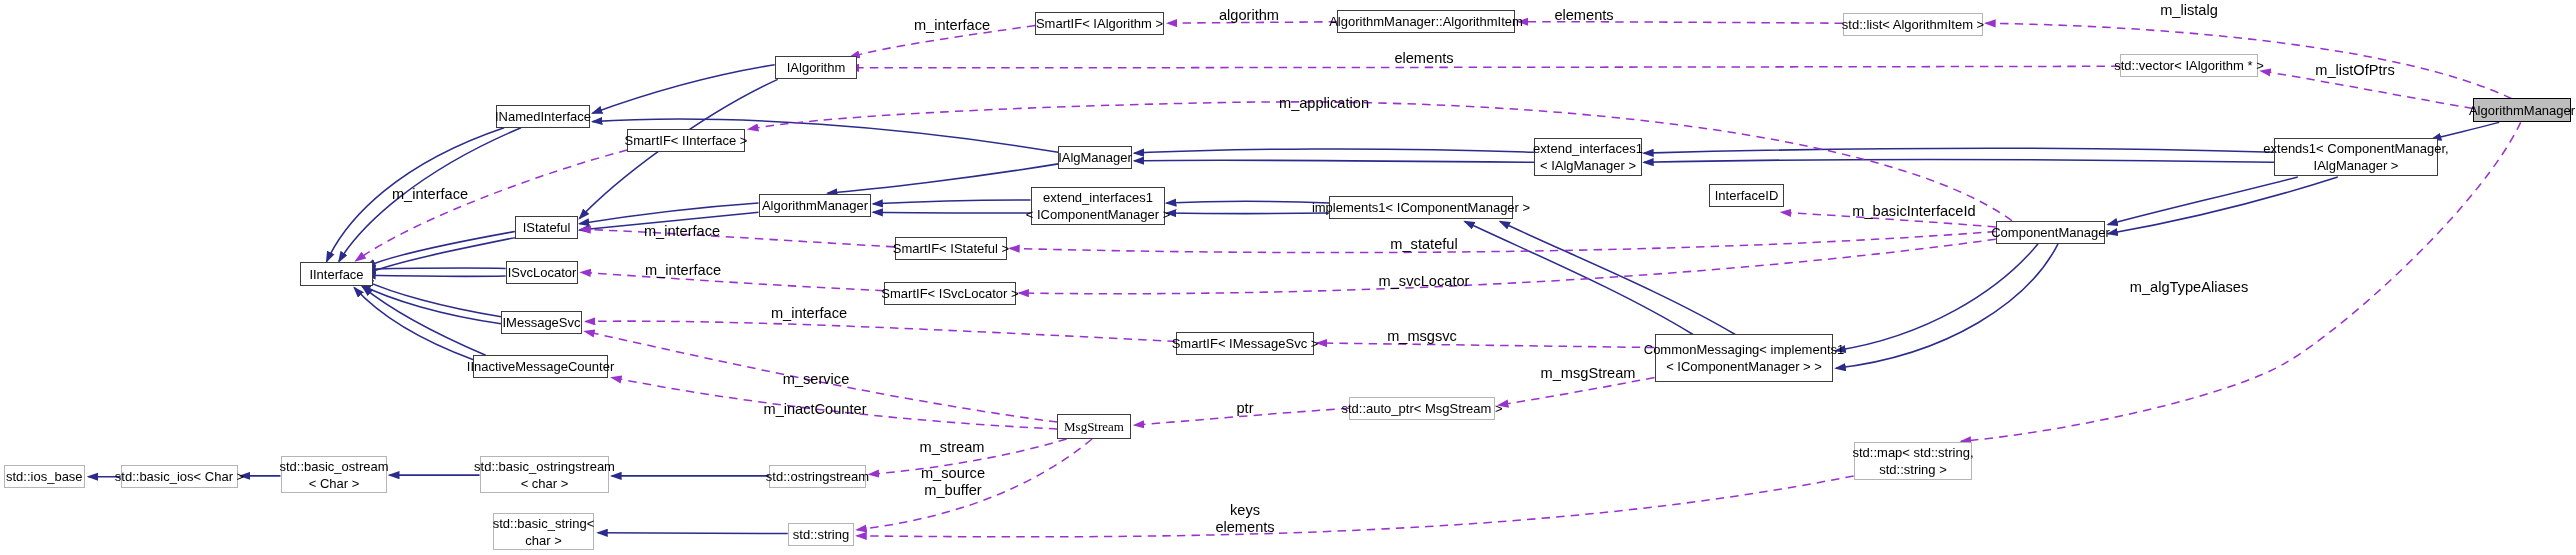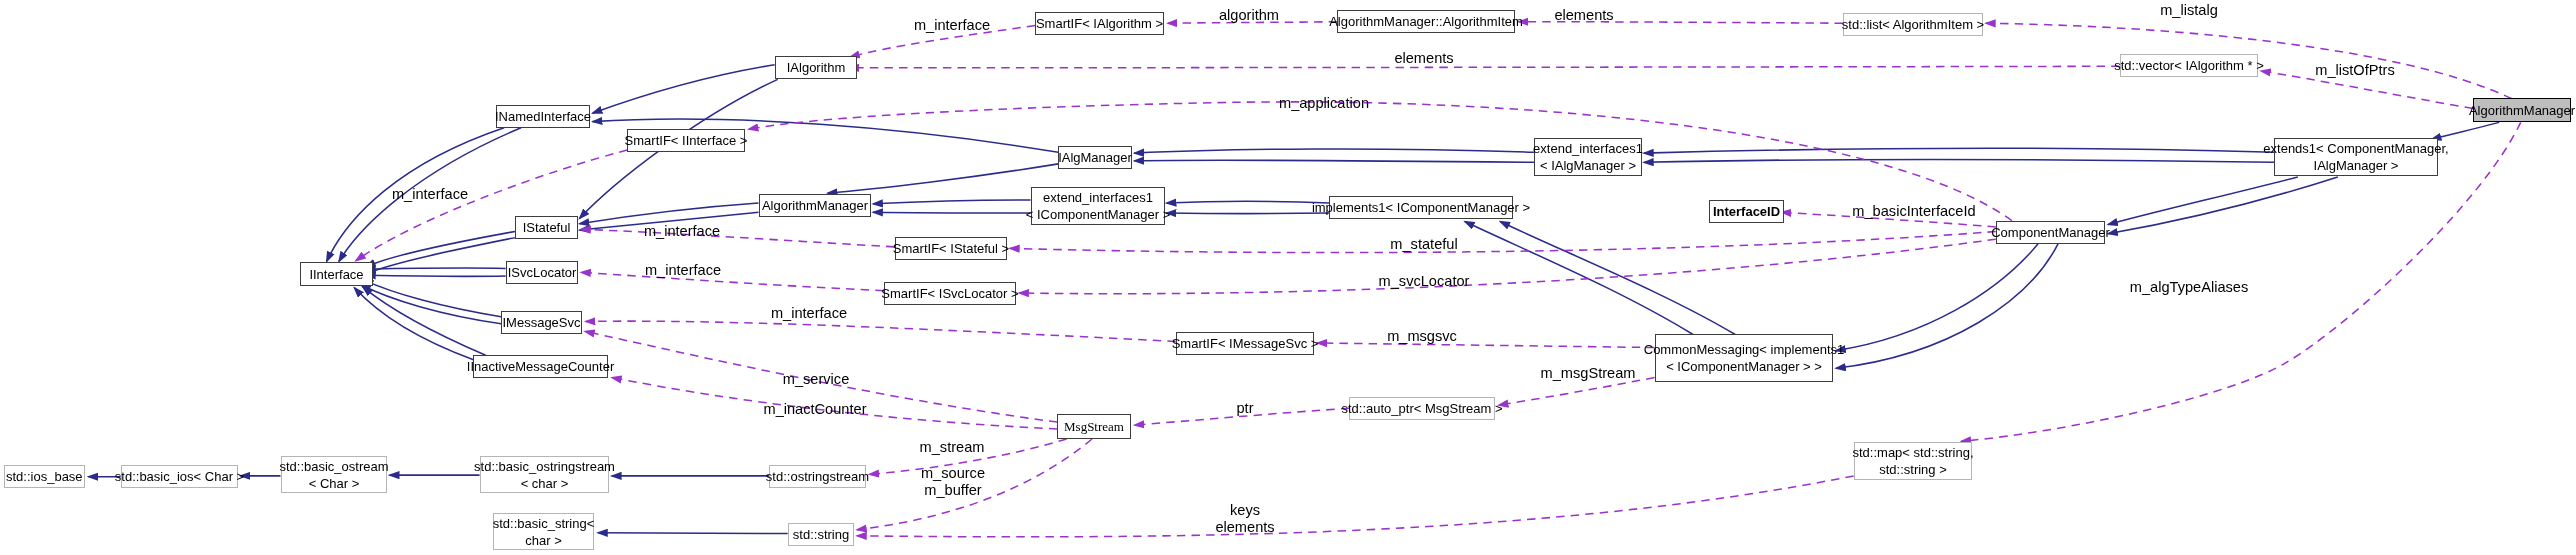--- a/index.html
+++ b/index.html
@@ -132,21 +132,21 @@
     <div class="node" style="left: 759px; top: 194px; width: 112px; height: 23px;">
       <span>AlgorithmManager</span>
     </div>
     <div class="node" style="left: 1031px; top: 187px; width: 134px; height: 38px;">
       <span>extend_interfaces1</span>
       <span>&lt; IComponentManager &gt;</span>
     </div>
     <div class="node" style="left: 1329px; top: 196px; width: 184px; height: 23px;">
       <span>implements1&lt; IComponentManager &gt;</span>
     </div>
-    <div class="node" style="left: 1709px; top: 200px; width: 75px; height: 23px; font-weight: bold;">
+    <div class="node" style="left: 1709px; top: 184px; width: 75px; height: 23px;">
       <span>InterfaceID</span>
     </div>
     <div class="node" style="left: 1996px; top: 221px; width: 109px; height: 23px;">
       <span>ComponentManager</span>
     </div>
     <div class="node" style="left: 515px; top: 216px; width: 63px; height: 23px;">
       <span>IStateful</span>
     </div>
     <div class="node" style="left: 895px; top: 237px; width: 112px; height: 23px;">
       <span>SmartIF&lt; IStateful &gt;</span>

